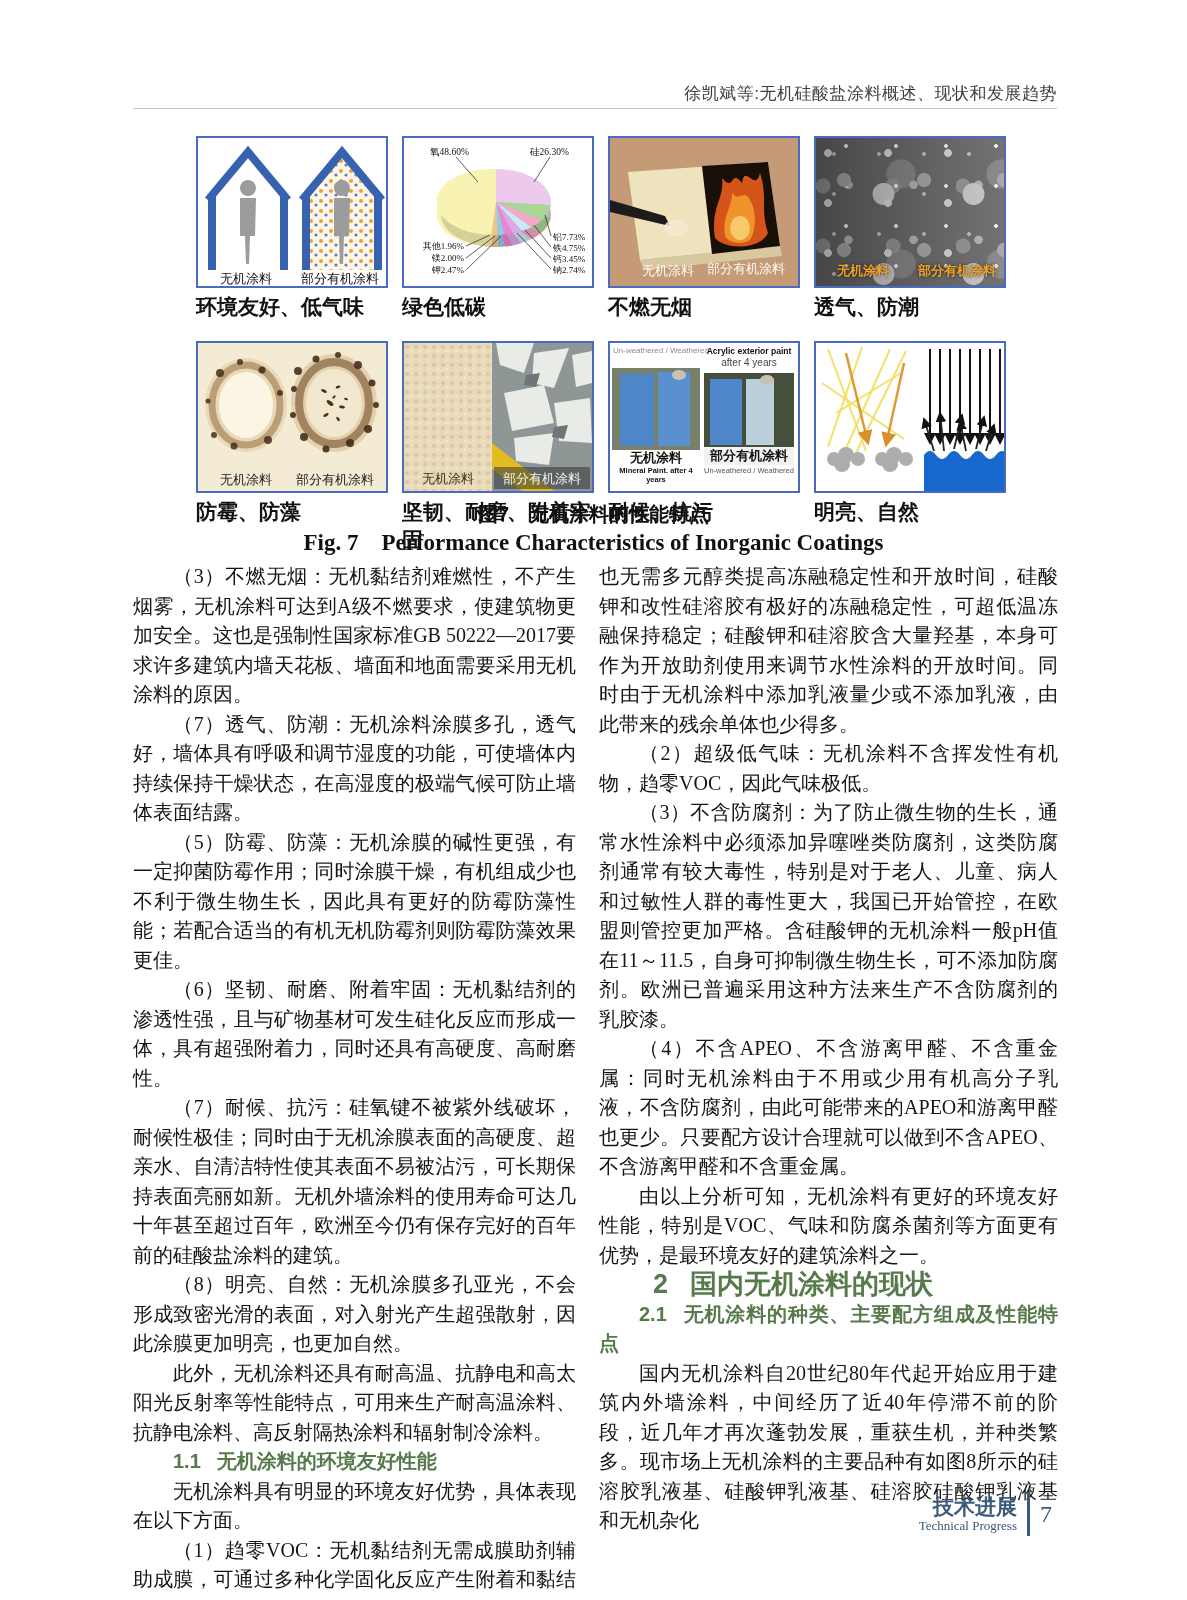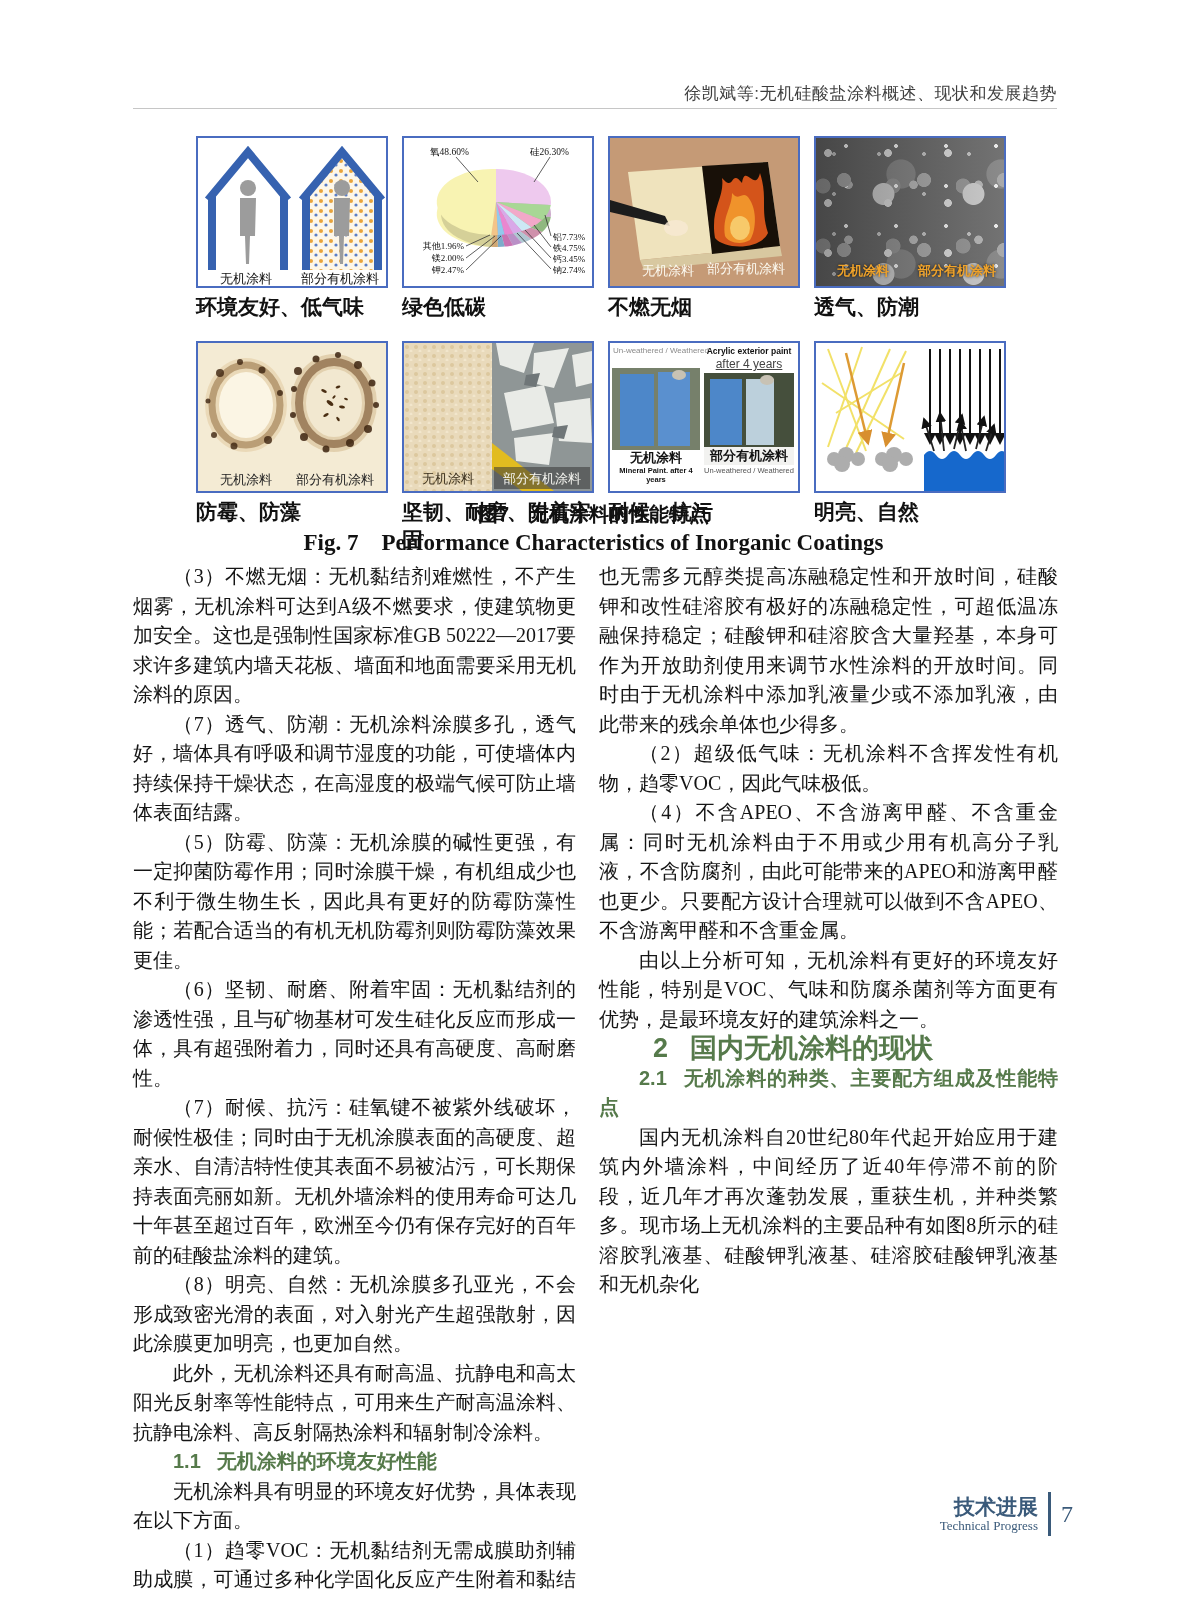--- a/index.html
+++ b/index.html
@@ -37,21 +37,21 @@
       radial-gradient(circle at 40% 40%, #b5b5b5 0 5%, transparent 6%);
     background-size:100% 100%,60px 50px,80px 70px,50px 40px,90px 80px,70px 60px,65px 55px,100px 90px,45px 40px;}
   .sem-label{position:absolute;bottom:6px;width:50%;text-align:center;
     font-weight:bold;font-size:13px;color:#f0a32a;text-shadow:0 0 3px rgba(0,0,0,.8);}
   .sem-label.l{left:0;} .sem-label.r{right:0;}
 
   
   .p7{background:#fff;font-family:"Liberation Sans","DejaVu Sans",sans-serif;}
   .p7 .tl{position:absolute;left:3px;top:3px;font-size:8px;color:#8a8a8a;}
   .p7 .tr{position:absolute;left:94px;top:3px;width:90px;text-align:center;font-size:8.5px;font-weight:bold;color:#111;}
-  .p7 .tr2{position:absolute;left:94px;top:14px;width:90px;text-align:center;font-size:12px;color:#444;text-decoration:underline;}
+  .p7 .tr2{position:absolute;left:94px;top:14px;width:90px;text-align:center;font-size:10px;color:#444;}
   .p7 .photo1{position:absolute;left:2px;top:25px;width:88px;height:82px;background:#76806b;}
   .p7 .photo2{position:absolute;left:94px;top:30px;width:90px;height:77px;background:#454f3c;}
   .p7 .blue{position:absolute;background:#4d87c9;}
   .p7 .blue2{position:absolute;background:#5a90cf;}
   .p7 .pale{position:absolute;background:#bcd0dc;}
   .p7 .hand{position:absolute;width:14px;height:10px;border-radius:50%;background:#c8c2b4;}
   .p7 .bl{position:absolute;left:2px;top:106px;width:88px;text-align:center;font-size:13px;font-weight:bold;
        color:#111;font-family:"Liberation Serif","DejaVu Serif",serif;}
   .p7 .bl2{position:absolute;left:0;top:123px;width:92px;text-align:center;font-size:7.5px;font-weight:bold;color:#111;}
   .p7 .br{position:absolute;left:94px;top:104px;width:90px;text-align:center;font-size:13px;font-weight:bold;
@@ -65,21 +65,21 @@
   .col p{margin:0;text-indent:2em;}
   .col p.noindent{text-indent:0;}
   .h-green{font-family:"Liberation Sans","DejaVu Sans",sans-serif;font-weight:bold;color:#567a4b;
     text-indent:0;margin:3px 0;}
   .h-sub{font-size:20px;}
   .h-main{font-size:27px;margin:14px 0 6px 0;}
   .h-num{margin-right:16px;}
   .h-main .h-num{margin-right:22px;}
 
   
-  .footer{position:absolute;top:1492px;left:836px;width:237px;display:flex;align-items:center;justify-content:flex-end;color:#3a5a7a;}
+  .footer{position:absolute;top:1492px;left:815px;width:237px;display:flex;align-items:center;justify-content:flex-end;color:#3a5a7a;}
   .f-text{text-align:right;margin-right:10px;}
   .f-zh{font-family:"Liberation Sans","DejaVu Sans",sans-serif;font-weight:bold;font-size:21px;line-height:22px;}
   .f-en{font-size:13px;line-height:15px;}
   .f-bar{width:3px;height:44px;background:#3a5a7a;margin-right:10px;}
   .f-num{font-size:24px;}
 
   svg text{font-family:"Liberation Serif","DejaVu Serif",serif;}
 </style>
 </head>
 <body>
@@ -386,20 +386,21 @@
     <p>（8）明亮、自然：无机涂膜多孔亚光，不会形成致密光滑的表面，对入射光产生超强散射，因此涂膜更加明亮，也更加自然。</p>
     <p>此外，无机涂料还具有耐高温、抗静电和高太阳光反射率等性能特点，可用来生产耐高温涂料、抗静电涂料、高反射隔热涂料和辐射制冷涂料。</p>
     <p class="h-green h-sub"><span class="h-num">1.1</span><span>无机涂料的环境友好性能</span></p>
     <p>无机涂料具有明显的环境友好优势，具体表现在以下方面。</p>
     <p>（1）趋零VOC：无机黏结剂无需成膜助剂辅助成膜，可通过多种化学固化反应产生附着和黏结作用；</p>
   </div>
 
   <div class="col col-right">
     <p class="noindent">也无需多元醇类提高冻融稳定性和开放时间，硅酸钾和改性硅溶胶有极好的冻融稳定性，可超低温冻融保持稳定；硅酸钾和硅溶胶含大量羟基，本身可作为开放助剂使用来调节水性涂料的开放时间。同时由于无机涂料中添加乳液量少或不添加乳液，由此带来的残余单体也少得多。</p>
     <p>（2）超级低气味：无机涂料不含挥发性有机物，趋零VOC，因此气味极低。</p>
+    <p>（3）不含防腐剂：为了防止微生物的生长，通常水性涂料中必须添加异噻唑类防腐剂，这类防腐剂通常有较大毒性，特别是对于老人、儿童、病人和过敏性人群的毒性更大，我国已开始管控，在欧盟则管控更加严格。含硅酸钾的无机涂料一般pH值在11～11.5，自身可抑制微生物生长，可不添加防腐剂。欧洲已普遍采用这种方法来生产不含防腐剂的乳胶漆。</p>
     <p>（4）不含APEO、不含游离甲醛、不含重金属：同时无机涂料由于不用或少用有机高分子乳液，不含防腐剂，由此可能带来的APEO和游离甲醛也更少。只要配方设计合理就可以做到不含APEO、不含游离甲醛和不含重金属。</p>
     <p>由以上分析可知，无机涂料有更好的环境友好性能，特别是VOC、气味和防腐杀菌剂等方面更有优势，是最环境友好的建筑涂料之一。</p>
     <p class="h-green h-main"><span class="h-num">2</span><span>国内无机涂料的现状</span></p>
     <p class="h-green h-sub"><span class="h-num">2.1</span><span>无机涂料的种类、主要配方组成及性能特点</span></p>
     <p>国内无机涂料自20世纪80年代起开始应用于建筑内外墙涂料，中间经历了近40年停滞不前的阶段，近几年才再次蓬勃发展，重获生机，并种类繁多。现市场上无机涂料的主要品种有如图8所示的硅溶胶乳液基、硅酸钾乳液基、硅溶胶硅酸钾乳液基和无机杂化</p>
   </div>
 
   <div class="footer">
     <div class="f-text">
       <div class="f-zh">技术进展</div>

